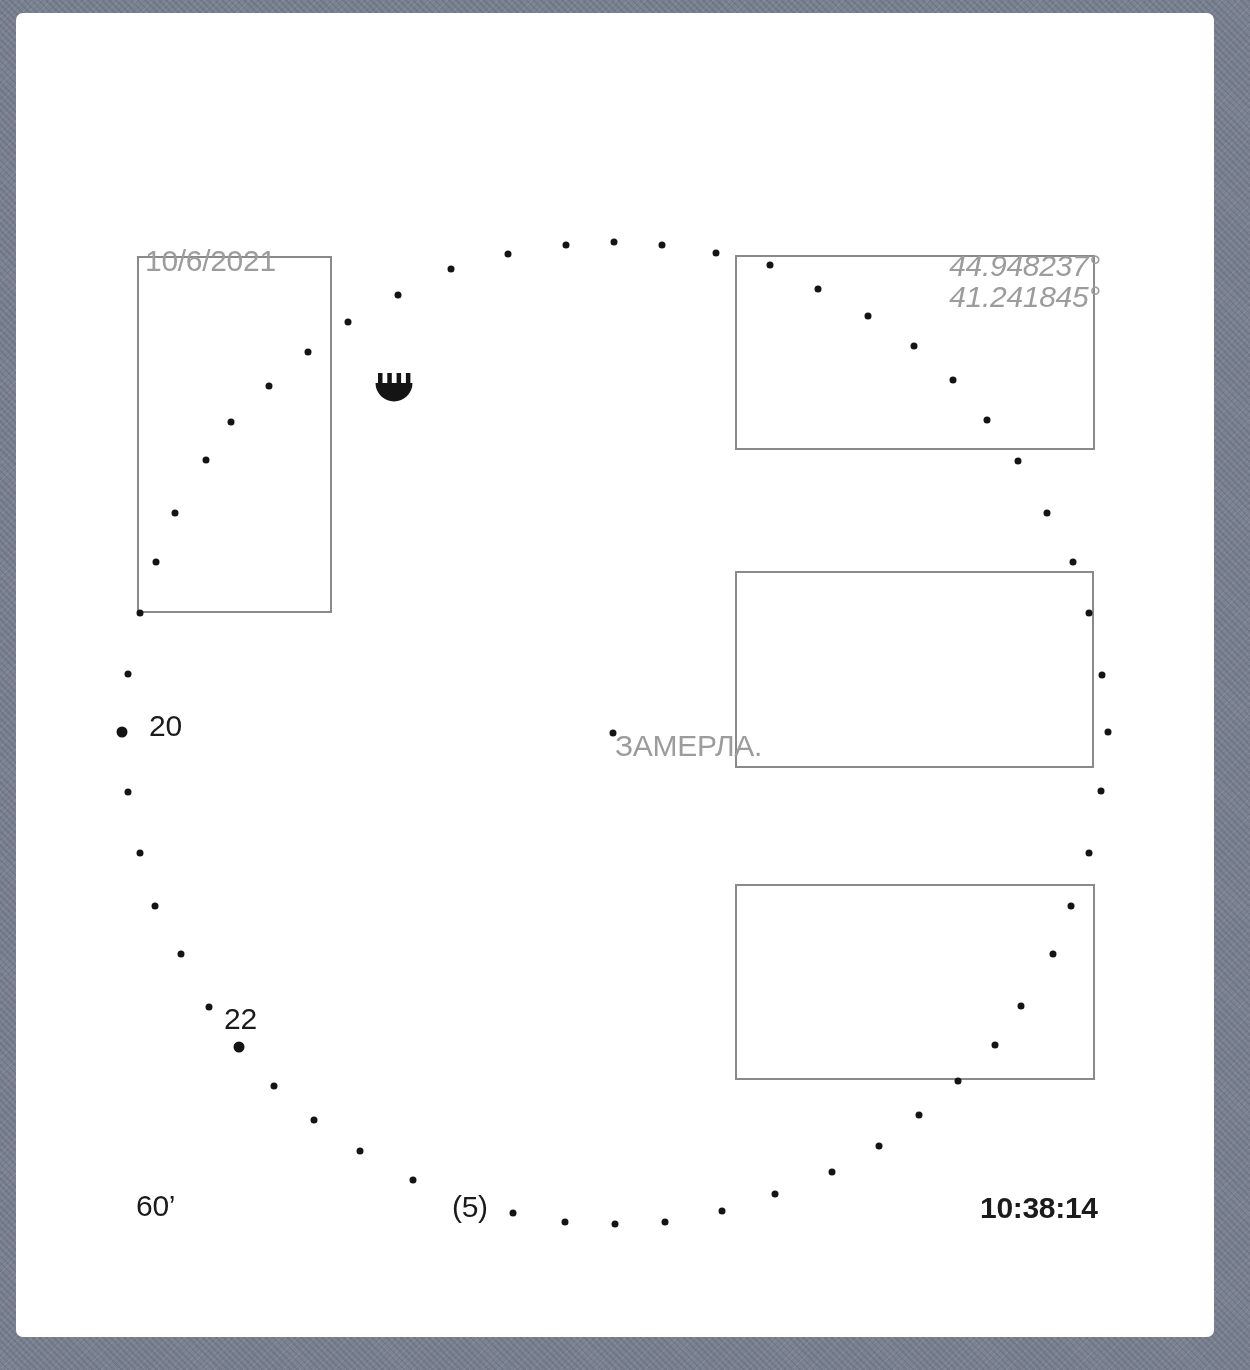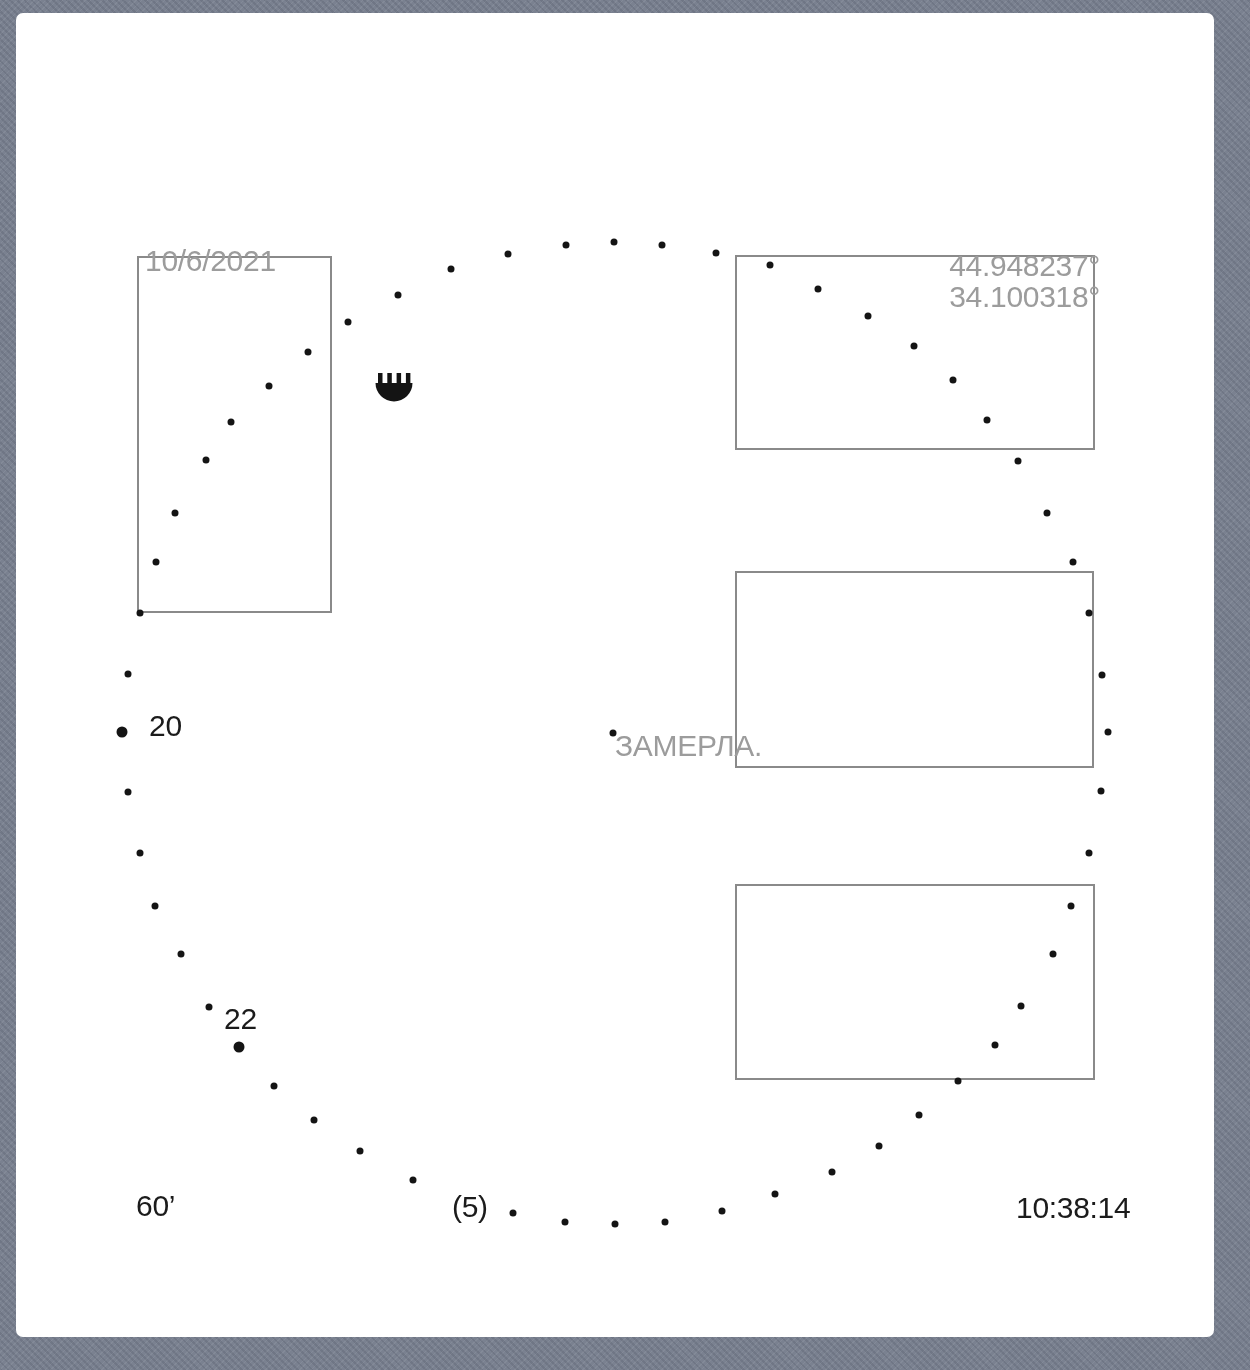--- a/index.html
+++ b/index.html
@@ -33,27 +33,27 @@
   }
   .dot.major { width:11px; height:11px; }
   .lbl {
     position:absolute;
     font-size:30px; line-height:31px;
     color:#1b1b1b; white-space:nowrap;
     letter-spacing:-0.3px;
   }
   .muted { color:#9c9c9c; }
   #date-label      { left:137px; top:245px;margin-left:8px; }
-  #coords-block    { right:150px; top:250px; text-align:right; }
+  #coords-block    { right:150px; top:250px; text-align:right;font-style:italic; }
   #status-label    { left:615px; top:730px; }
   #marker-10-label { left:149px; top:710px; }
   #marker-38-label { left:224px; top:1003px; }
   #duration-label  { left:136px; top:1190px; }
   #gap-label       { left:452px; top:1191px; }
-  #time-label      { left:1016px; top:1192px; }
+  #time-label      { left:980px; top:1192px;font-weight:bold; }
   #half-gear-icon  { position:absolute; left:375px; top:373px; width:38px; height:29px; }
 </style>
 </head>
 <body>
 
 <div id="frame">
   <div id="page"></div>
 
   <div id="plot-layer">
       <div class="zone" style="left: 137px; top: 256px; width: 195px; height: 357px;"></div>
@@ -127,21 +127,21 @@
         <rect x="30.9" y="0" width="4.5" height="12"></rect>
         <path d="M0.5 10 A18.5 18.5 0 0 0 37.5 10 Z"></path>
       </g>
     </svg>
   </div>
 
   <div class="lbl muted" id="date-label">10/6/2021</div>
 
   <div class="lbl muted" id="coords-block">
     <div>44.948237°</div>
-    <div>34.100318°</div>
+    <div>41.241845°</div>
   </div>
 
   <div class="lbl muted" id="status-label">ЗАМЕРЛА.</div>
 
   <div class="lbl" id="marker-10-label">20</div>
 
   <div class="lbl" id="marker-38-label">22</div>
 
   <div class="lbl" id="duration-label">60’</div>
 

